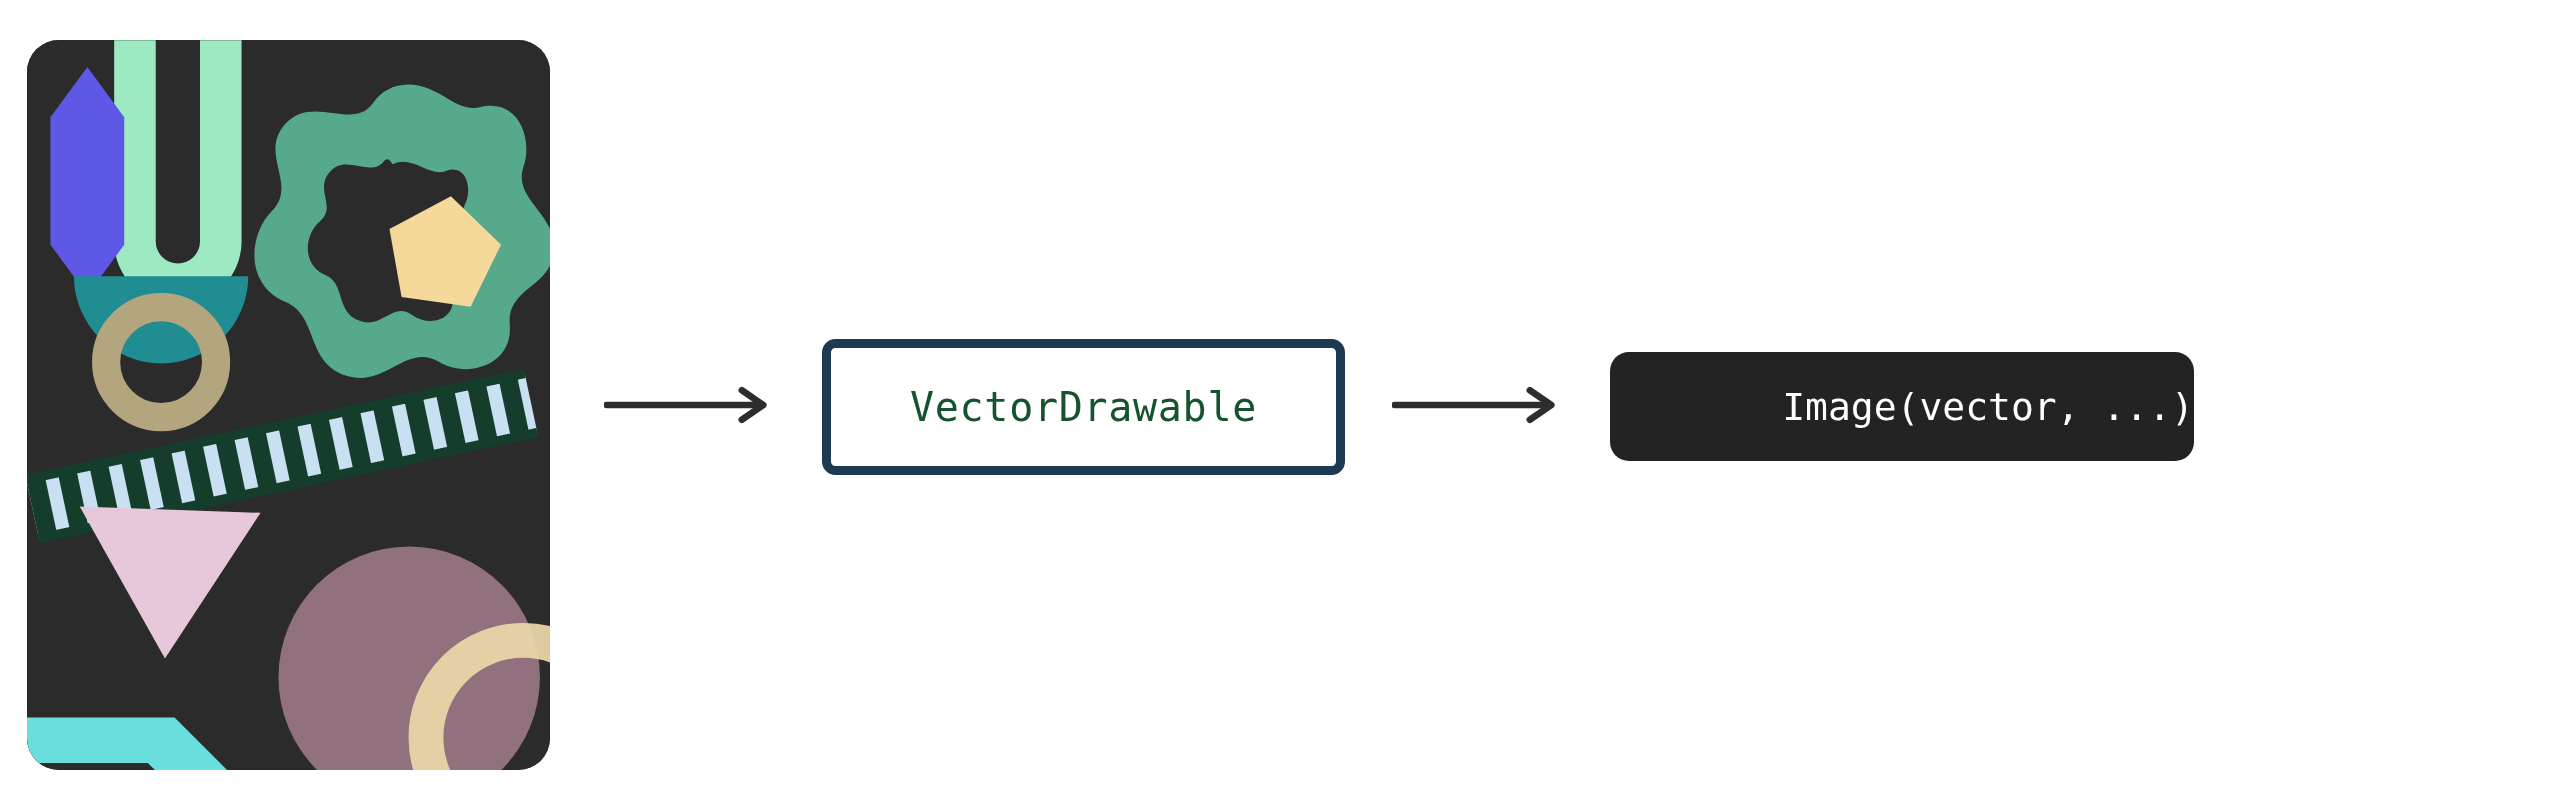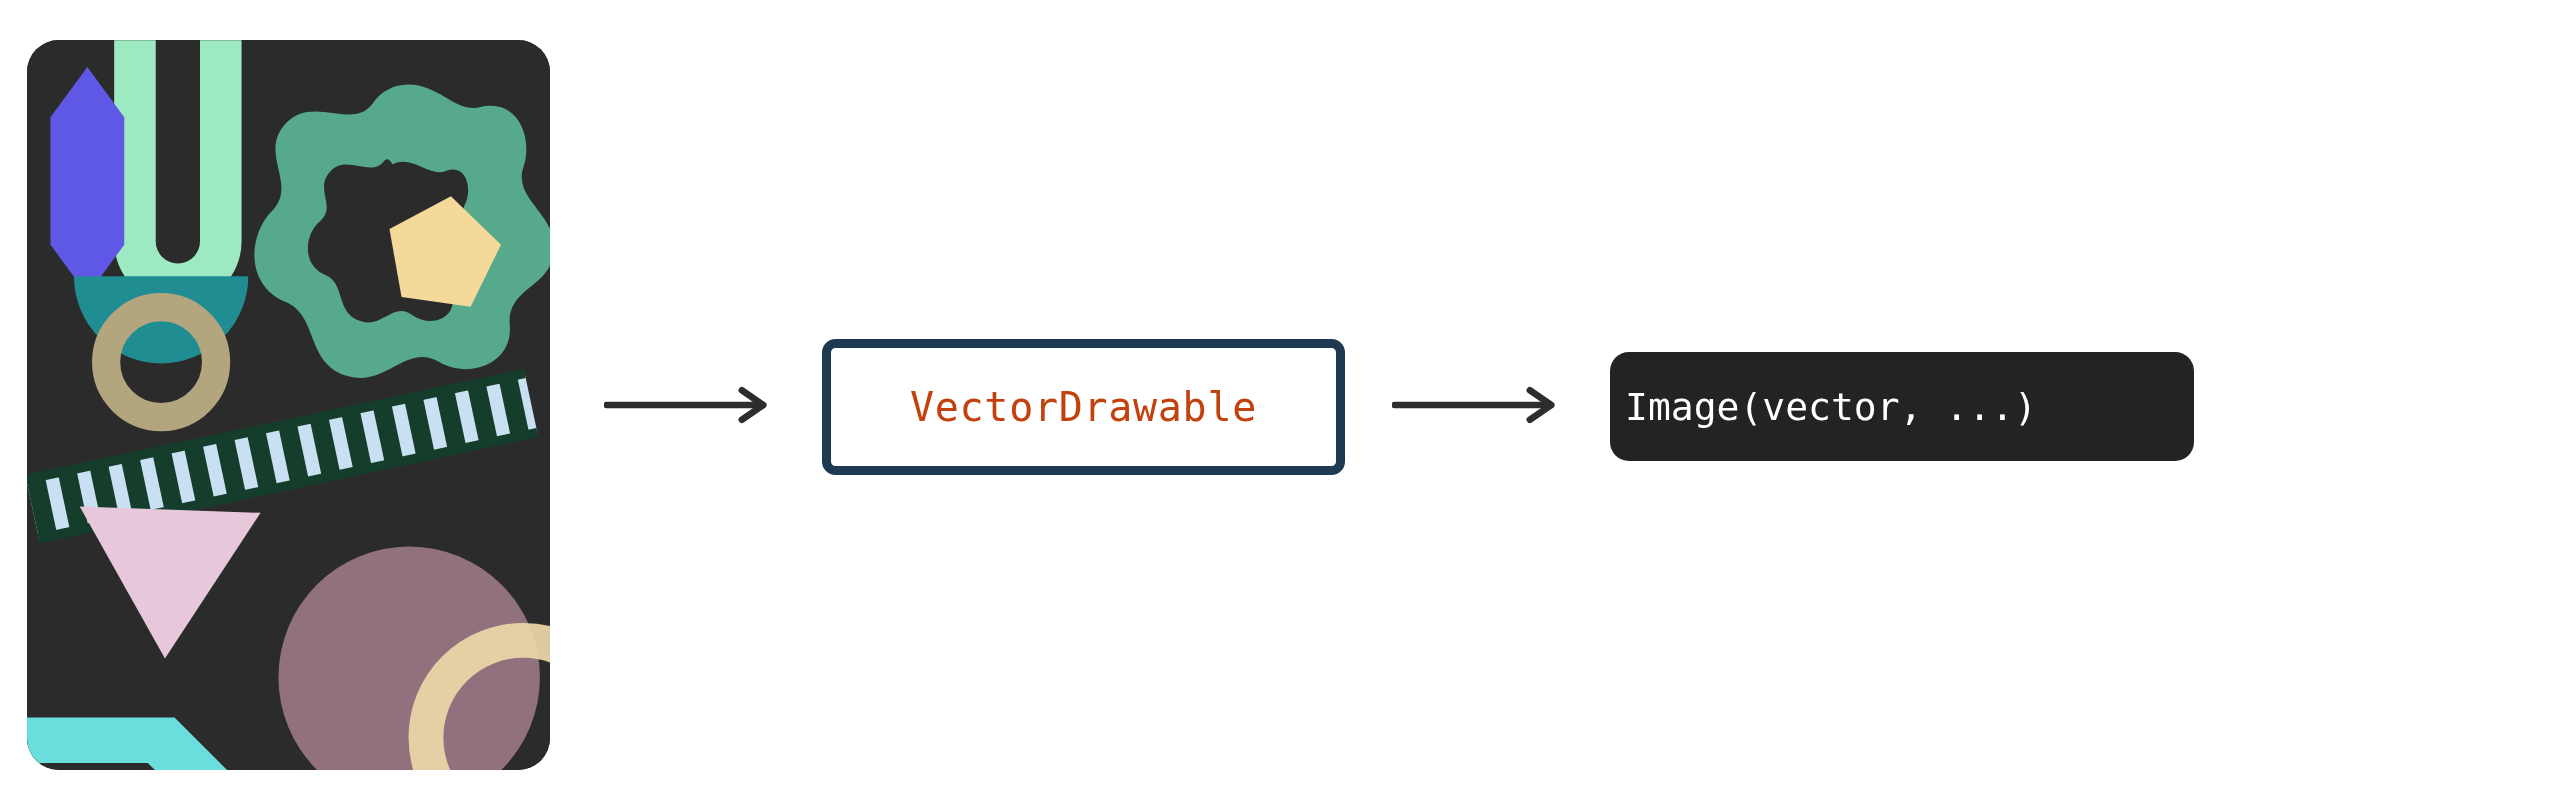--- a/index.html
+++ b/index.html
@@ -34,21 +34,21 @@
   .box {
     position: absolute;
     display: flex;
     align-items: center;
     justify-content: center;
     font-weight: 500;
   }
   .box .label { white-space: nowrap; }
   .box-outlined {
     background: #ffffff;
-    color: #c2410c;
+    color: #14532d;
     border: 9.4px solid #1e3a53;
     border-radius: 13.4px;
   }
   .box-dark {
     background: #232323;
     color: #ffffff;
     border-radius: 19px;
   }
 </style>
 </head>
@@ -167,18 +167,18 @@
 
   <div class="box box-outlined" style="left:822px; top:339px; width:523px; height:136px; font-size:40px; letter-spacing:0.7px;">
     <span class="label">VectorDrawable</span>
   </div>
 
   <svg class="arrow" style="left:1392px; top:386px; width:174px; height:38px;" viewBox="0 0 260 56">
     <line x1="4" y1="28" x2="232" y2="28" stroke="#2d2d2d" stroke-width="10" stroke-linecap="round"></line>
     <polyline points="206,6 238,28 206,50" fill="none" stroke="#2d2d2d" stroke-width="10" stroke-linecap="round" stroke-linejoin="round"></polyline>
   </svg>
 
-  <div class="box box-dark" style="left:1610px; top:352px; width:584px; height:109px; font-size:38px; padding-left:15px; justify-content:flex-start;">
+  <div class="box box-dark" style="left:1610px; top:352px; width:584px; height:109px; font-size:38px; padding-left:15px; justify-content:flex-end;">
     <span class="label">Image(vector, ...)</span>
   </div>
 
 </div>
 
 
 </body></html>

